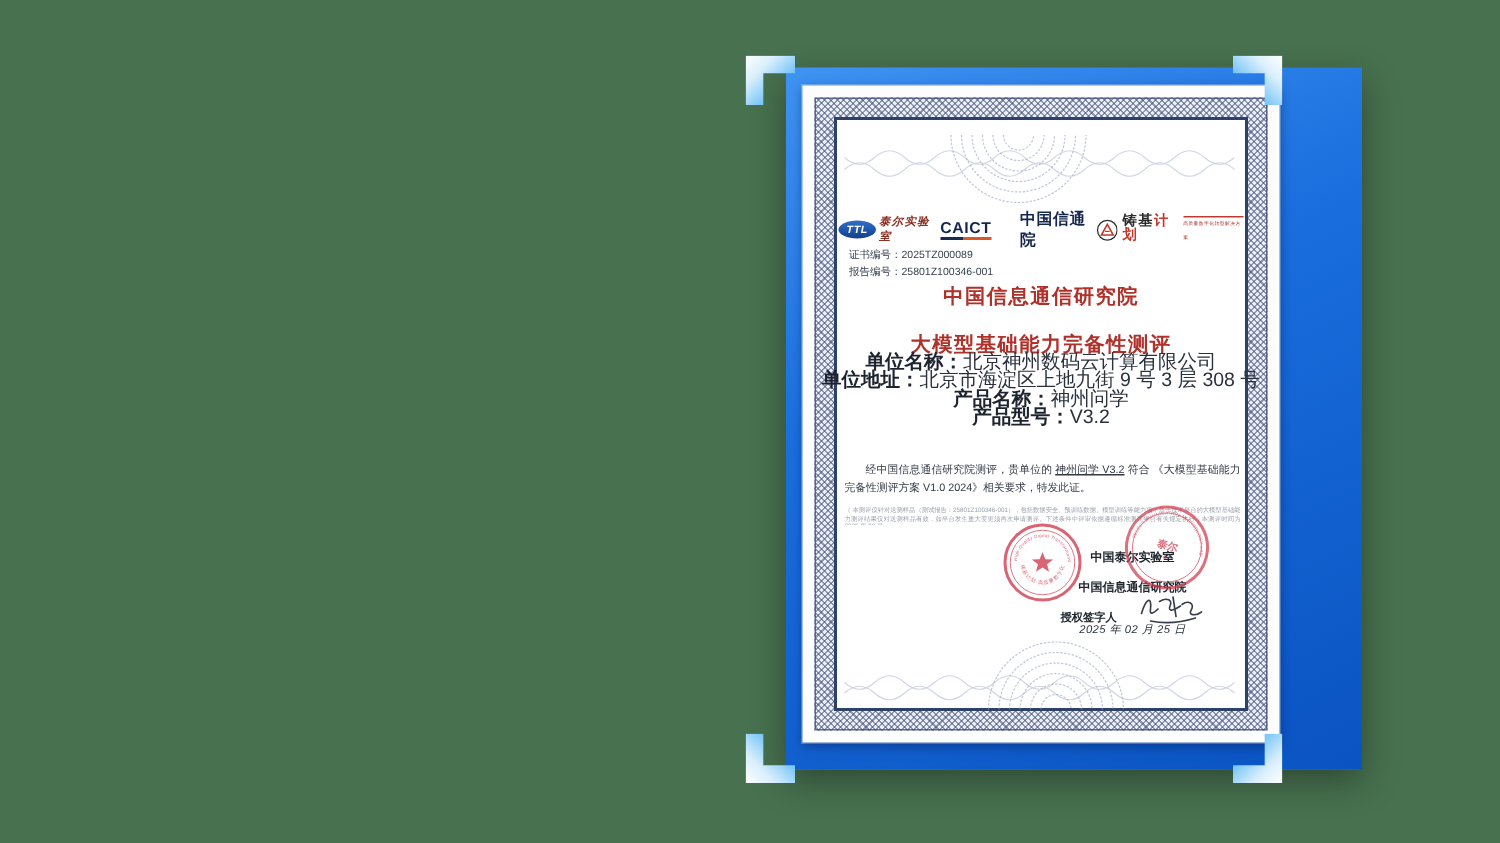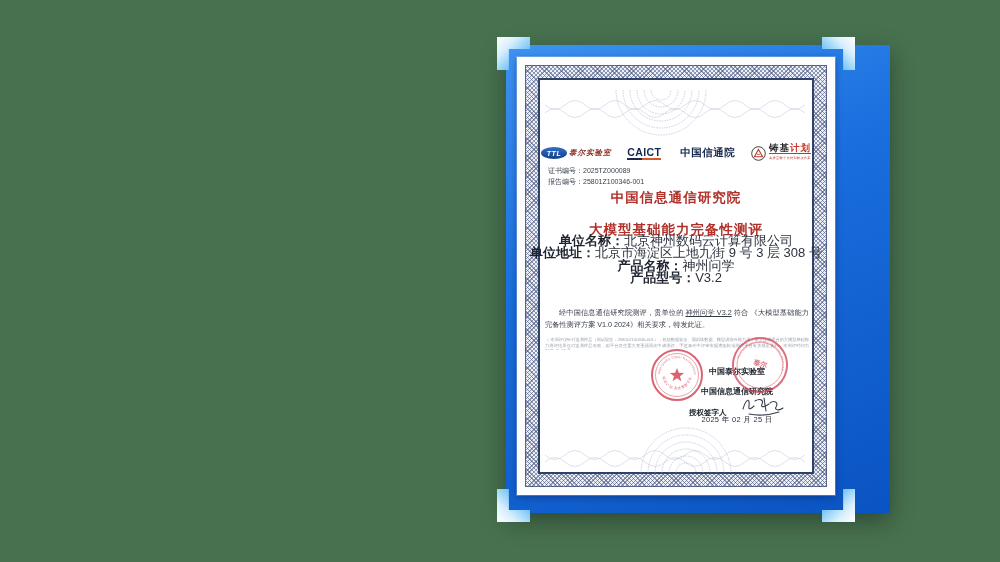--- a/index.html
+++ b/index.html
@@ -5,21 +5,21 @@
   html,body{margin:0;padding:0;}
   body{
     width:1000px;height:562px;overflow:hidden;
     font-family:"Liberation Sans",sans-serif;
     background:#47714f;
   }
   .stage{position:relative;width:1000px;height:562px;background:#47714f;}
 
   
   .frame{
-    position:absolute;left:506px;top:45px;width:384px;height:468px;
+    position:absolute;left:524px;top:45px;width:384px;height:468px;
     background:linear-gradient(155deg,#3f93f2 0%,#1a6ede 40%,#0a53c2 100%);
     box-shadow:0 8px 22px rgba(0,0,0,.35);
     z-index:1;
   }
   .bracket{
     position:absolute;width:33px;height:33px;z-index:3;
     background:linear-gradient(135deg,#ffffff 0%,#d9effc 30%,#6cc0f7 70%,#2e9af2 100%);
     clip-path:polygon(0 0,100% 0,100% 36%,36% 36%,36% 100%,0 100%);
   }
   .bracket.tl{left:497px;top:37px;}
@@ -59,21 +59,21 @@
     background:linear-gradient(180deg,#2f6fc9,#143f8a);
     color:#fff;font-size:7px;font-weight:bold;font-style:italic;letter-spacing:.5px;}
   .ttl-cap{font-family:"Liberation Serif",serif;font-style:italic;font-weight:bold;
     color:#8c2f23;font-size:7.5px;letter-spacing:1px;}
   .logo-caict{display:flex;align-items:center;gap:19px;}
   .caict-acr-wrap{display:inline-block;text-align:center;}
   .caict-acr{font-size:10.5px;font-weight:bold;color:#15264d;letter-spacing:.4px;line-height:10px;display:block;}
   .caict-underline{height:2px;margin-top:1px;background:linear-gradient(90deg,#1b2a4d 0 45%,#d8572b 45% 100%);}
   .caict-name{font-size:10.5px;font-weight:bold;color:#15264d;letter-spacing:.5px;}
   .logo-zhuji{display:flex;align-items:center;gap:3px;}
-  .zhuji-text{display:flex;flex-direction:column;line-height:9px;}
+  .zhuji-text{display:flex;flex-direction:row;line-height:9px;}
   .zj-title{font-size:9.5px;font-weight:bold;letter-spacing:1px;}
   .zj-dark{color:#2b2b2b;}
   .zj-red{color:#c0392b;}
   .zj-cap{font-size:3.2px;color:#b3352c;letter-spacing:.3px;margin-top:1px;
     border-top:.5px solid #c0392b;padding-top:.5px;}
 
   
   .certnos{position:absolute;left:31px;top:110px;font-size:7px;line-height:8px;color:#3a4250;}
   .certnos .row{margin-bottom:3px;white-space:nowrap;}
   .certnos .lbl{color:#39414f;}
@@ -96,21 +96,21 @@
   .footnote{position:absolute;left:28px;right:26px;top:280px;height:13px;overflow:hidden;
     font-size:4.2px;line-height:5.6px;color:#9aa0ab;text-align:justify;}
 
   
   .issuers{position:absolute;left:150px;top:309px;width:140px;text-align:center;}
   .issuer-l1{font-size:8px;font-weight:bold;color:#20262e;}
   .issuer-l2{font-size:8px;font-weight:bold;color:#20262e;margin-top:9px;}
   .signrow{position:absolute;left:150px;top:344px;width:140px;text-align:left;}
   .signlabel{font-size:7.5px;font-weight:bold;color:#20262e;margin-left:22px;}
   .datewrap{position:absolute;left:150px;top:358px;width:140px;text-align:center;
-    font-size:7.5px;color:#2a313d;letter-spacing:.3px;}
+    font-size:7.5px;color:#2a313d;letter-spacing:.3px;font-style:italic;}
 </style>
 </head>
 <body>
 
 <div class="stage">
 
   <div class="bracket tl"></div>
   <div class="bracket tr"></div>
   <div class="bracket bl"></div>
   <div class="bracket br"></div>

